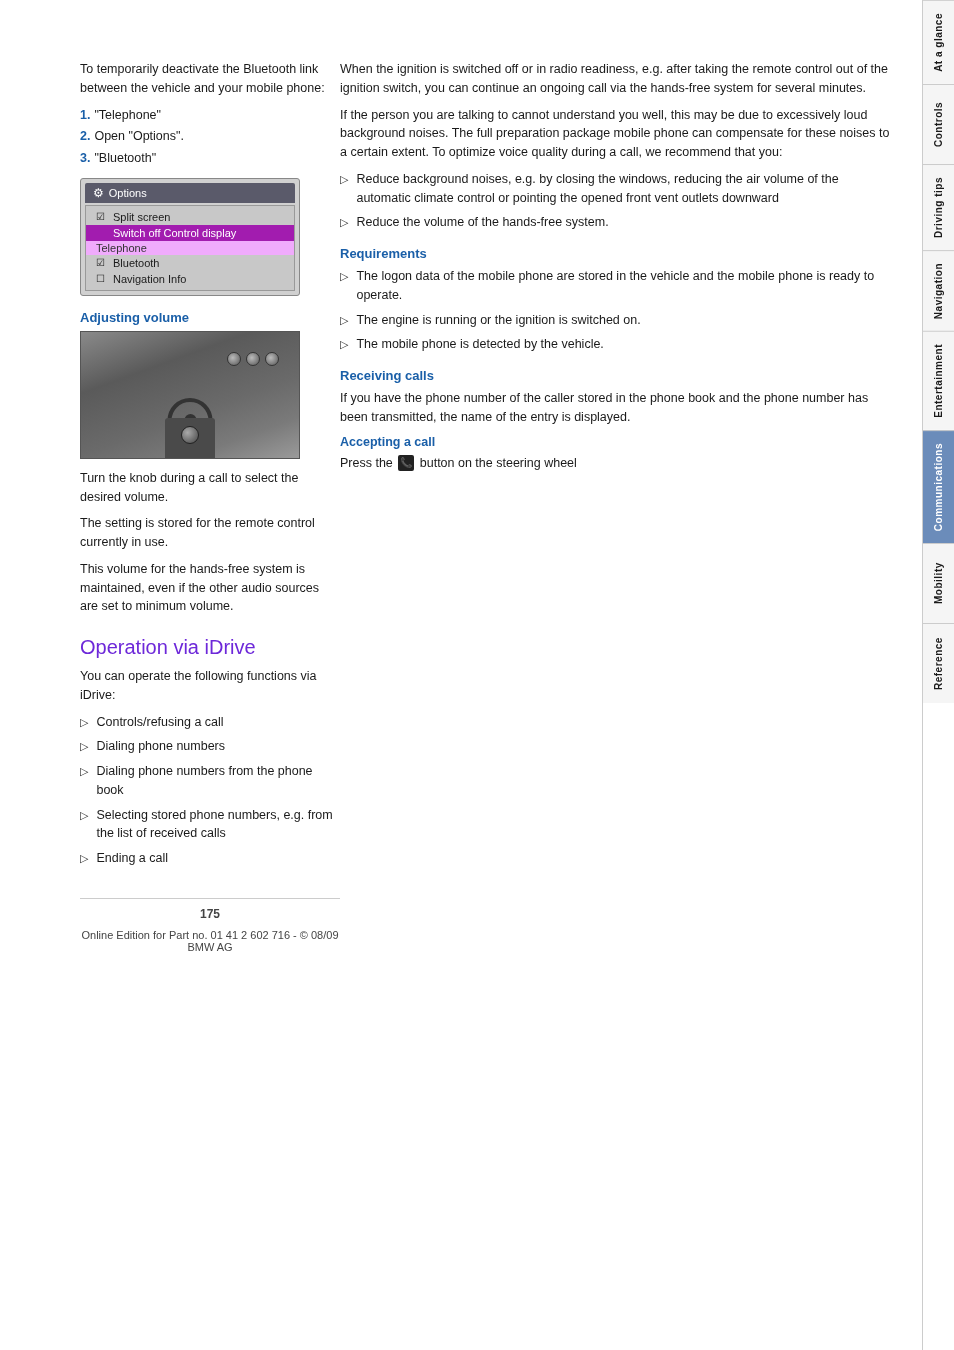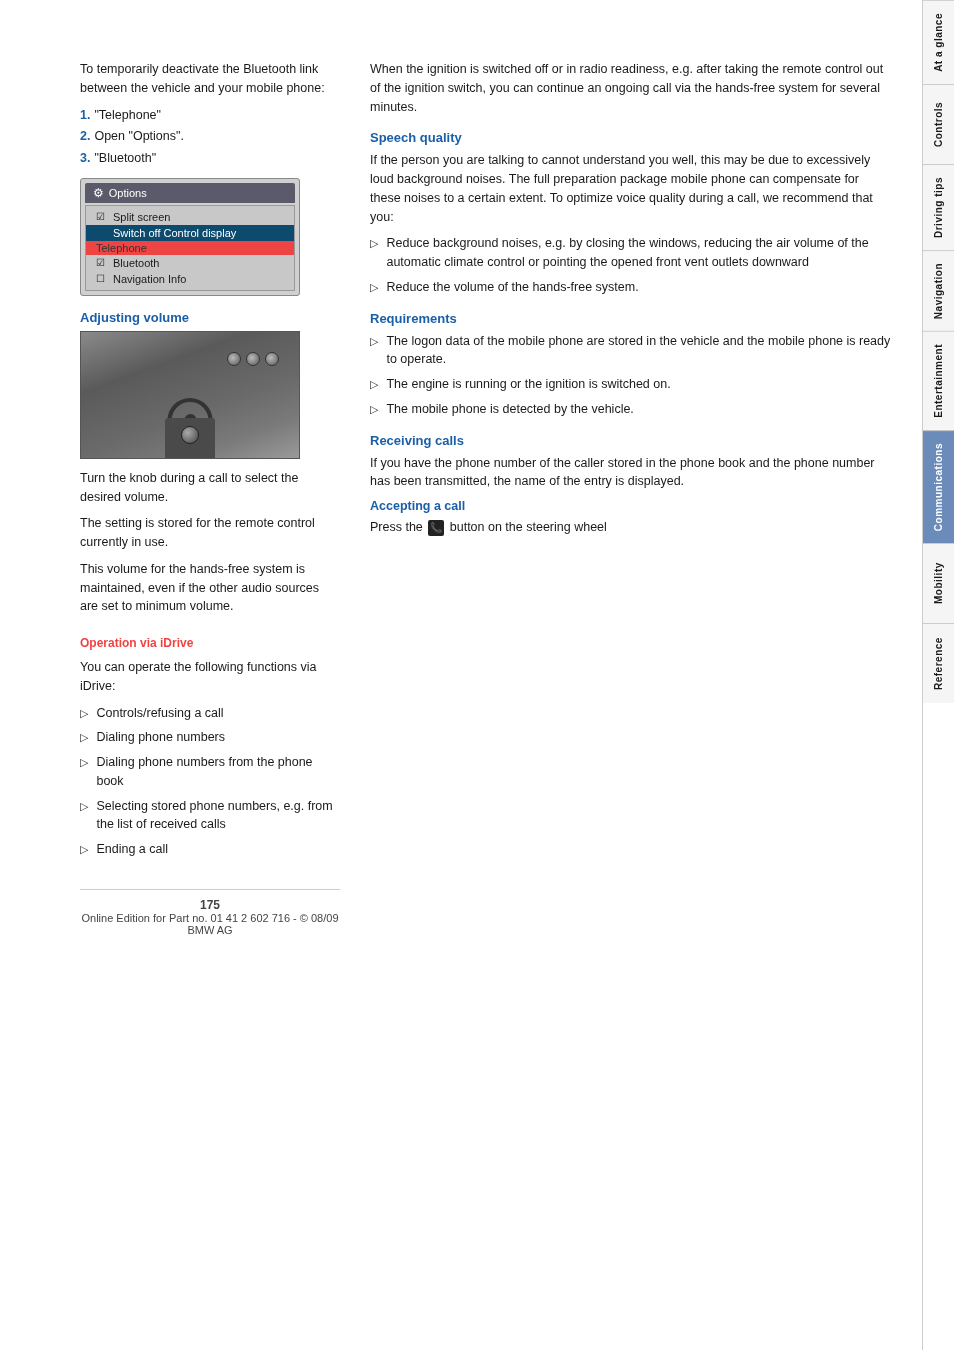--- a/index.html
+++ b/index.html
@@ -16,21 +16,20 @@
     .page-wrapper {
       display: flex;
       width: 954px;
       min-height: 1350px;
     }
 
     .main-content {
       flex: 1;
       padding: 60px 30px 40px 80px;
       display: flex;
-      gap: 30px;
     }
 
     .left-column {
       width: 260px;
       flex-shrink: 0;
     }
 
     .right-column {
       flex: 1;
     }
@@ -151,62 +150,62 @@
     .options-item {
       font-size: 11px;
       padding: 2px 10px;
       display: flex;
       align-items: center;
       gap: 5px;
       color: #1a1a1a;
     }
 
     .options-item.highlighted {
-      background: #0c4a6e;
+      background: #a21caf;
       color: #fff;
     }
 
     .options-item .check-icon {
       font-size: 10px;
       width: 12px;
     }
 
     .options-item .box-icon {
       font-size: 10px;
       width: 12px;
     }
 
     .options-item.section-label {
-      background: #ef4444;
+      background: #f0abfc;
       color: #333;
       font-style: normal;
       padding: 1px 10px;
     }
 
     .operation-heading {
-      color: #ef4444;
-      font-size: 12px;
-      font-weight: bold;
+      color: #6d28d9;
+      font-size: 20px;
+      font-weight: normal;
       margin-bottom: 8px;
       margin-top: 20px;
     }
 
     .page-footer {
       text-align: center;
       font-size: 11px;
       color: #444;
       margin-top: 30px;
       border-top: 1px solid #ccc;
       padding-top: 8px;
     }
 
     .page-number {
       font-size: 12px;
       font-weight: bold;
-      margin-bottom: 0;
+      margin-bottom: 8px;
     }
 
     .adjusting-image-container {
       background: #707070;
       width: 220px;
       height: 128px;
       margin-bottom: 10px;
       border: 1px solid #555;
       position: relative;
       overflow: hidden;
@@ -383,21 +382,20 @@
 
       <div class="page-footer">
         <div class="page-number">175</div>
         <div>Online Edition for Part no. 01 41 2 602 716 - © 08/09 BMW AG</div>
       </div>
     </div>
 
     <div class="right-column">
       <p>When the ignition is switched off or in radio readiness, e.g. after taking the remote control out of the ignition switch, you can continue an ongoing call via the hands-free system for several minutes.</p>
 
-      <div class="section-heading">Speech quality</div>
       <p>If the person you are talking to cannot understand you well, this may be due to excessively loud background noises. The full preparation package mobile phone can compensate for these noises to a certain extent.  To optimize voice quality during a call, we recommend that you:</p>
 
       <ul class="bullet-list">
         <li>
           <span class="bullet-arrow">▷</span>
           <span>Reduce background noises, e.g. by closing the windows, reducing the air volume of the automatic climate control or pointing the opened front vent outlets downward</span>
         </li>
         <li>
           <span class="bullet-arrow">▷</span>
           <span>Reduce the volume of the hands-free system.</span>

